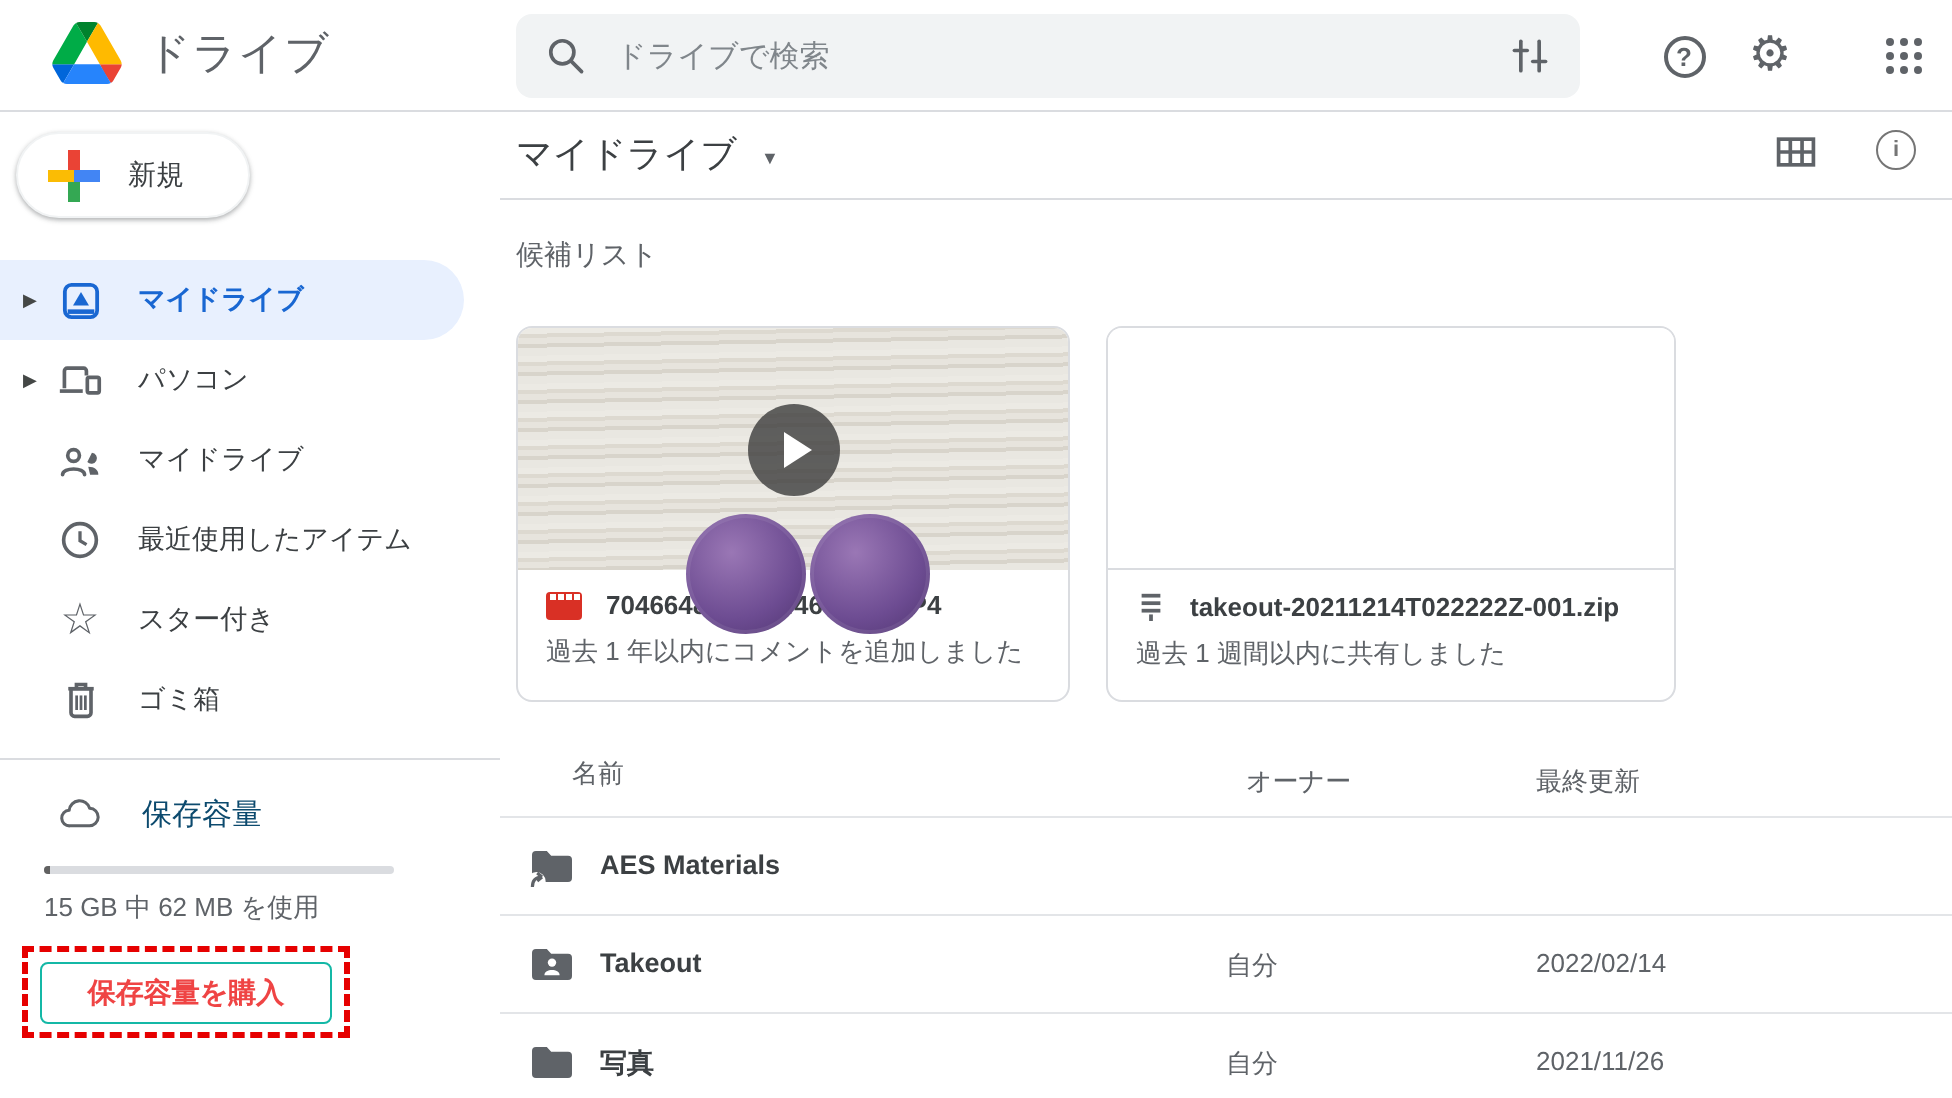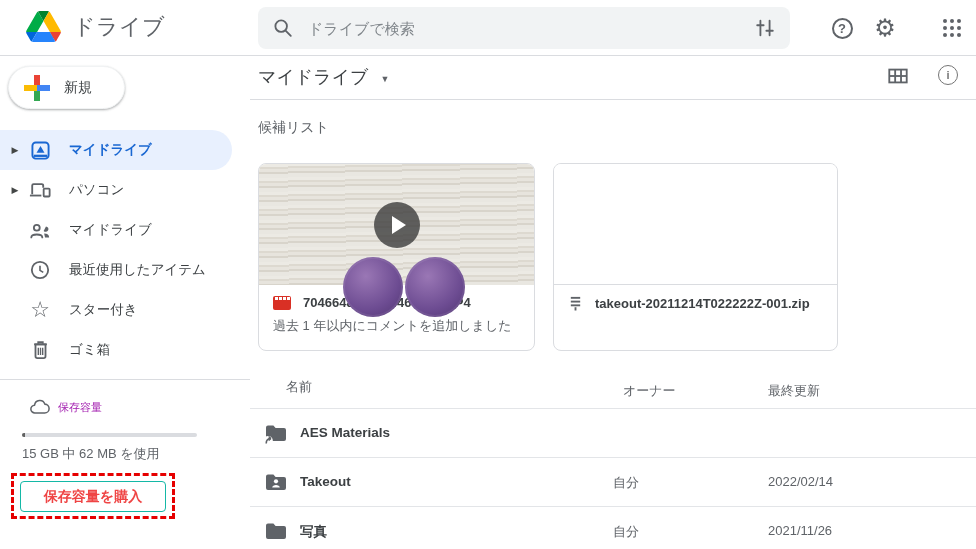--- a/index.html
+++ b/index.html
@@ -47,21 +47,21 @@
     justify-content:center; color:#5f6368; }
   .nav-item .nlabel { margin-left:18px; font-size:13.5px; color:#3c4043; }
   .nav-item.selected { background:#e8f0fe; width:232px; border-radius:0 20px 20px 0; }
   .nav-item.selected .nlabel { color:#1967d2; font-weight:bold; }
   .nav-item.selected .nicon { color:#1967d2; }
   .star-glyph { font-size:22px; line-height:1; }
   #side-divider { position:absolute; left:0; top:323px; width:250px; height:0; border-top:1px solid #dadce0; }
   #storage-row { position:absolute; left:0; top:334px; width:250px; height:34px; display:flex;
     align-items:center; cursor:pointer; }
   #storage-row .nicon { width:22px; margin-left:29px; color:#5f6368; display:flex; }
-  #storage-row .nlabel { margin-left:7px; font-size:11px; color:#a21caf; }
+  #storage-row .nlabel { margin-left:20px; font-size:15px; color:#0c4a6e; }
   #storage-bar { position:absolute; left:22px; top:377px; width:175px; height:4px; border-radius:2px;
     background:#dadce0; overflow:hidden; }
   #storage-bar .fill { height:4px; width:3px; background:#616161; }
   #storage-usage { position:absolute; left:22px; top:389px; font-size:13px; color:#5f6368; }
   #buy-annotation { position:absolute; left:11px; top:417px; width:164px; height:46px;
     border:3px dashed #e60000; }
   #buy-btn { position:absolute; left:20px; top:425px; width:146px; height:31px; background:#fff;
     border:1px solid #14b8a6; border-radius:4px; color:#ef4444; font-size:14px; font-family:inherit;
     cursor:pointer;font-weight:bold; }
 
@@ -318,20 +318,21 @@
           <span class="zicon">
             <svg width="15" height="16" viewBox="0 0 16 17" fill="#5f6368">
               <rect x="3" y="2" width="10" height="2"></rect>
               <rect x="3" y="6" width="10" height="2"></rect>
               <rect x="3" y="10" width="10" height="2"></rect>
               <rect x="7" y="13" width="2" height="3.5"></rect>
             </svg>
           </span>
           <span class="fname">takeout-20211214T022222Z-001.zip</span>
         </div>
+        <div class="fnote">過去 1 週間以内に共有しました</div>
       </div>
     </div>
 
     <div id="listing">
       <div class="lh-row">
         <span class="h-name">名前</span>
         <span class="h-sort">↑</span>
         <span class="h-owner">オーナー</span>
         <span class="h-mod">最終更新</span>
       </div>

